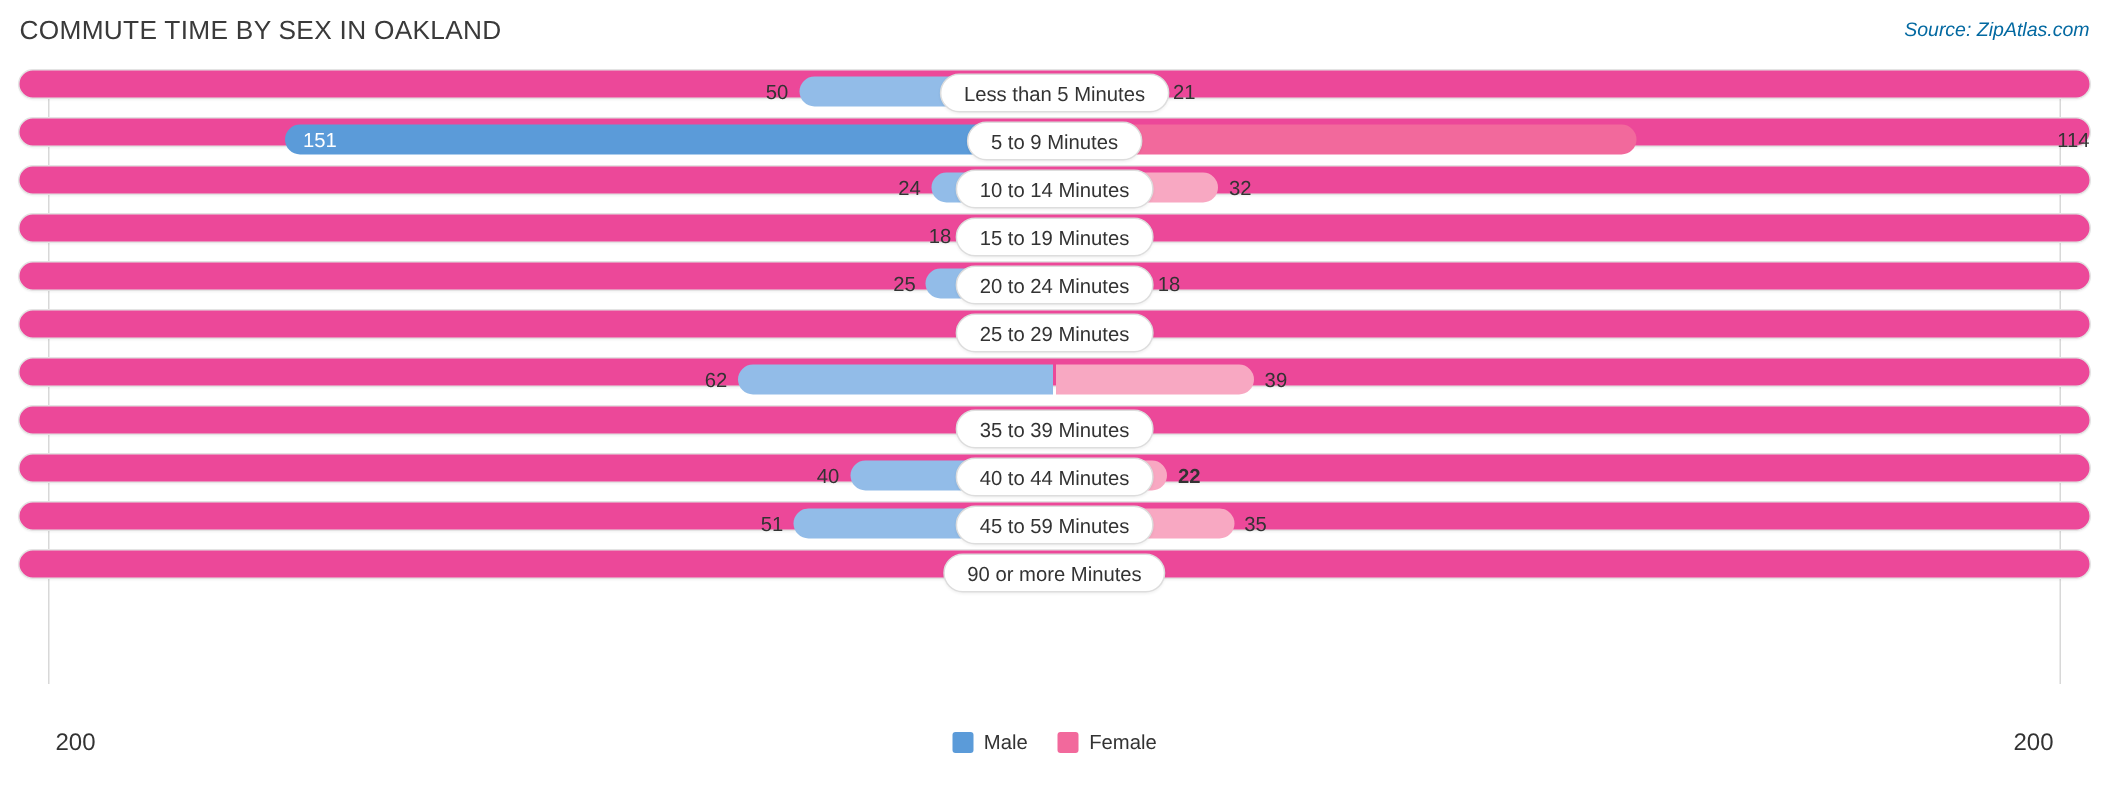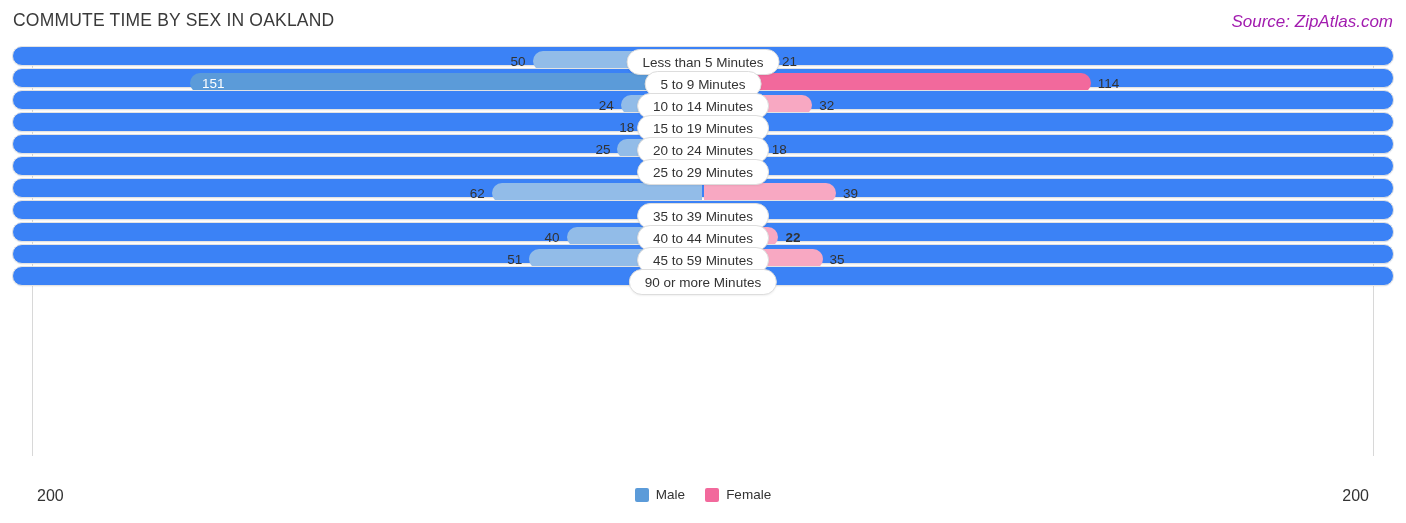--- a/index.html
+++ b/index.html
@@ -27,23 +27,23 @@
     left: 13px; top: 10px;
     font-size: 17.5px;
     letter-spacing: .2px;
     color: #3a3a3a;
     font-weight: 400;
     white-space: nowrap;
   }
   .source {
     position: absolute;
     right: 13px; top: 12px;
-    font-size: 17px;
+    font-size: 13px;
     font-style: italic;
-    color: #a21caf;
+    color: #0369a1;
     white-space: nowrap;
   }
 
   
   .plot {
     position: absolute;
     left: 0; top: 46px;
     width: 1406px; height: 441px;
   }
   .gridline {
@@ -58,22 +58,22 @@
 
   .rows {
     position: absolute;
     left: 0; top: 0; right: 0;
     z-index: 1;
   }
 
   .row {
     position: relative;
     height: 20px;
-    margin: 0 12px 2px 12px;
-    background: #3b82f6;
+    margin: 0 12px 12px 12px;
+    background: #ec4899;
     border: 1px solid #e3e3e3;
     border-radius: 15px;
     box-shadow: 0 1px 1px rgba(0,0,0,.045);
   }
 
   .track {
     position: absolute;
     left: 0; right: 0; top: 0; bottom: 0;
   }
 
@@ -194,21 +194,21 @@
             <div class="val male" style="right: 62.35%; left: 0px;">50</div>
             <div class="val female" style="left: 55.216%; right: 0px;">21</div>
             <div class="pill">Less than 5 Minutes</div>
           </div>
         </div>
         <div class="row highlight">
           <div class="track">
             <div class="bar male" style="width: 37.146%;"></div>
             <div class="bar female" style="width: 28.044%;"></div>
             <div class="val male inside" style="left: 12.904%; width: 37.146%;">151</div>
-            <div class="val female" style="left: 78.094%; right: 0px;">114</div>
+            <div class="val female" style="left: 78.094%; right: 0px; text-align: right;">114</div>
             <div class="pill">5 to 9 Minutes</div>
           </div>
         </div>
         <div class="row">
           <div class="track">
             <div class="bar male" style="width: 5.904%;"></div>
             <div class="bar female" style="width: 7.872%;"></div>
             <div class="val male" style="right: 55.954%; left: 0px;">24</div>
             <div class="val female" style="left: 57.922%; right: 0px;">32</div>
             <div class="pill">10 to 14 Minutes</div>

